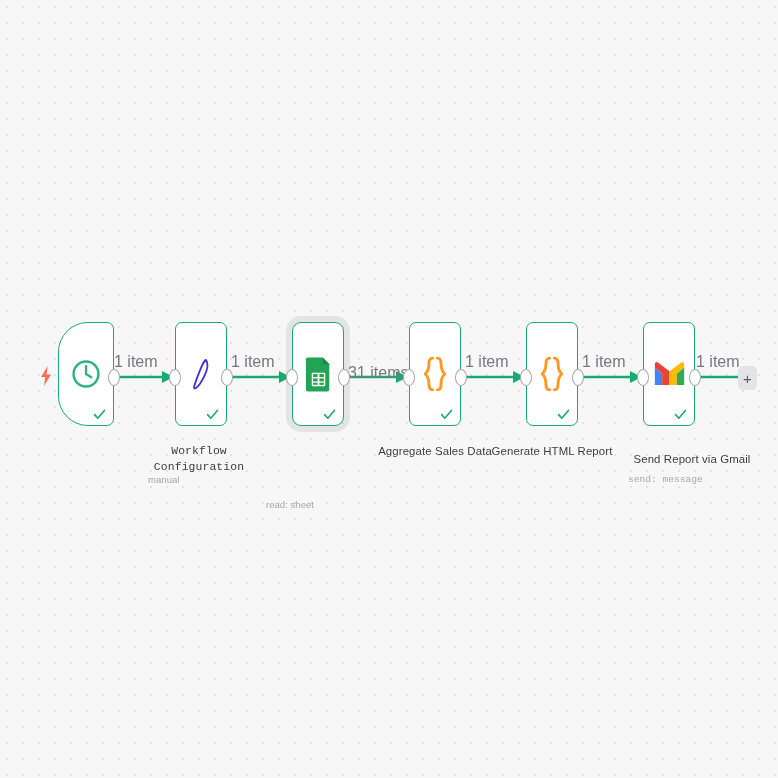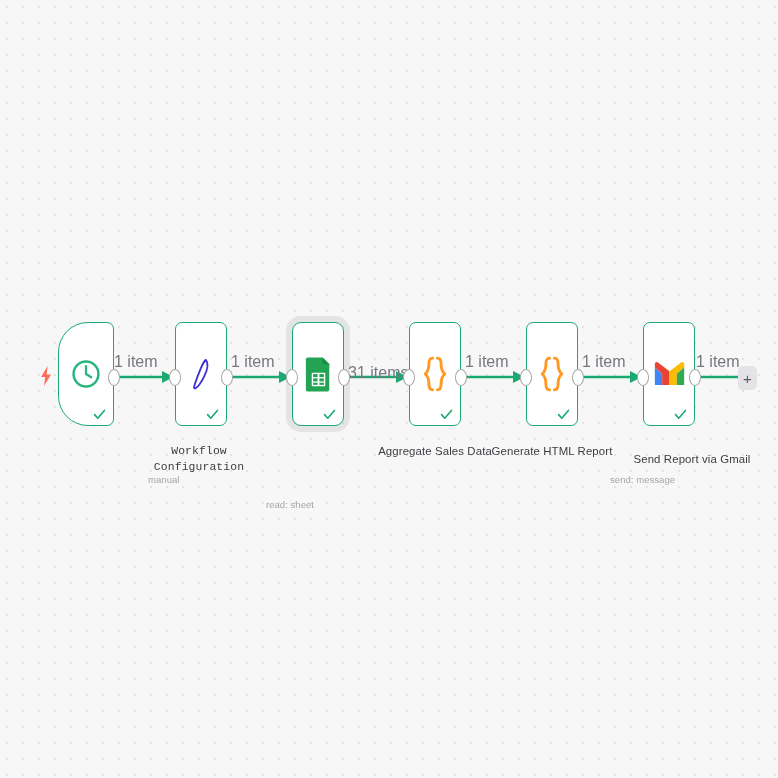--- a/index.html
+++ b/index.html
@@ -289,15 +289,15 @@
   <div class="node-label" style="left:129px; top:444px; width:140px;font-family:Liberation Mono, monospace;">Workflow Configuration</div>
   <div class="node-sub" style="left:148px; top:473px; width:104px;">manual</div>
 
   <div class="node-sub" style="left:266px; top:498px; width:104px;">read: sheet</div>
 
   <div class="node-label" style="left:365px; top:444px; width:140px;">Aggregate Sales Data</div>
 
   <div class="node-label" style="left:482px; top:444px; width:140px;">Generate HTML Report</div>
 
   <div class="node-label" style="left:622px; top:444px; width:140px;margin-top:8px;">Send Report via Gmail</div>
-  <div class="node-sub" style="left:610px; top:473px; width:104px;">send: message</div>
+  <div class="node-sub" style="left:628px; top:473px; width:104px;font-family:Liberation Mono, monospace;">send: message</div>
 
 </div>
 
 </body></html>

